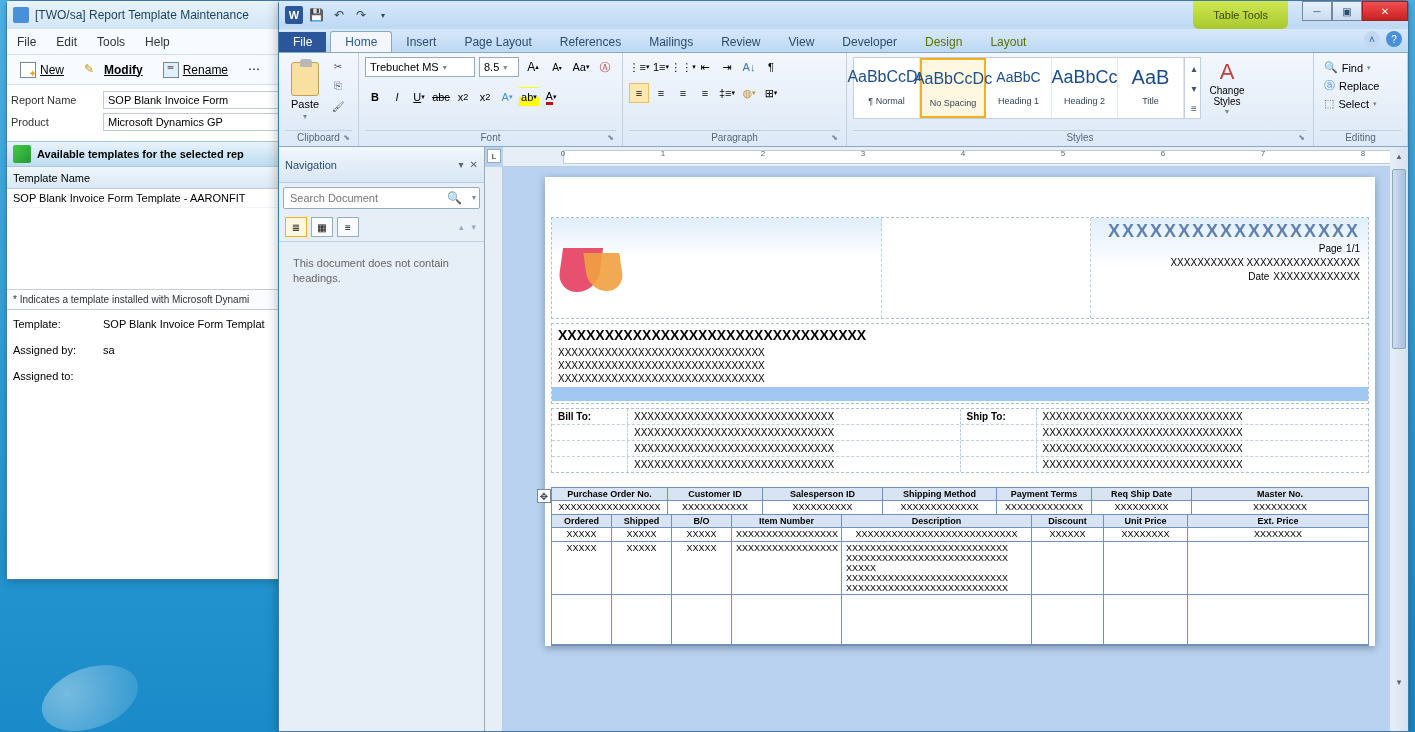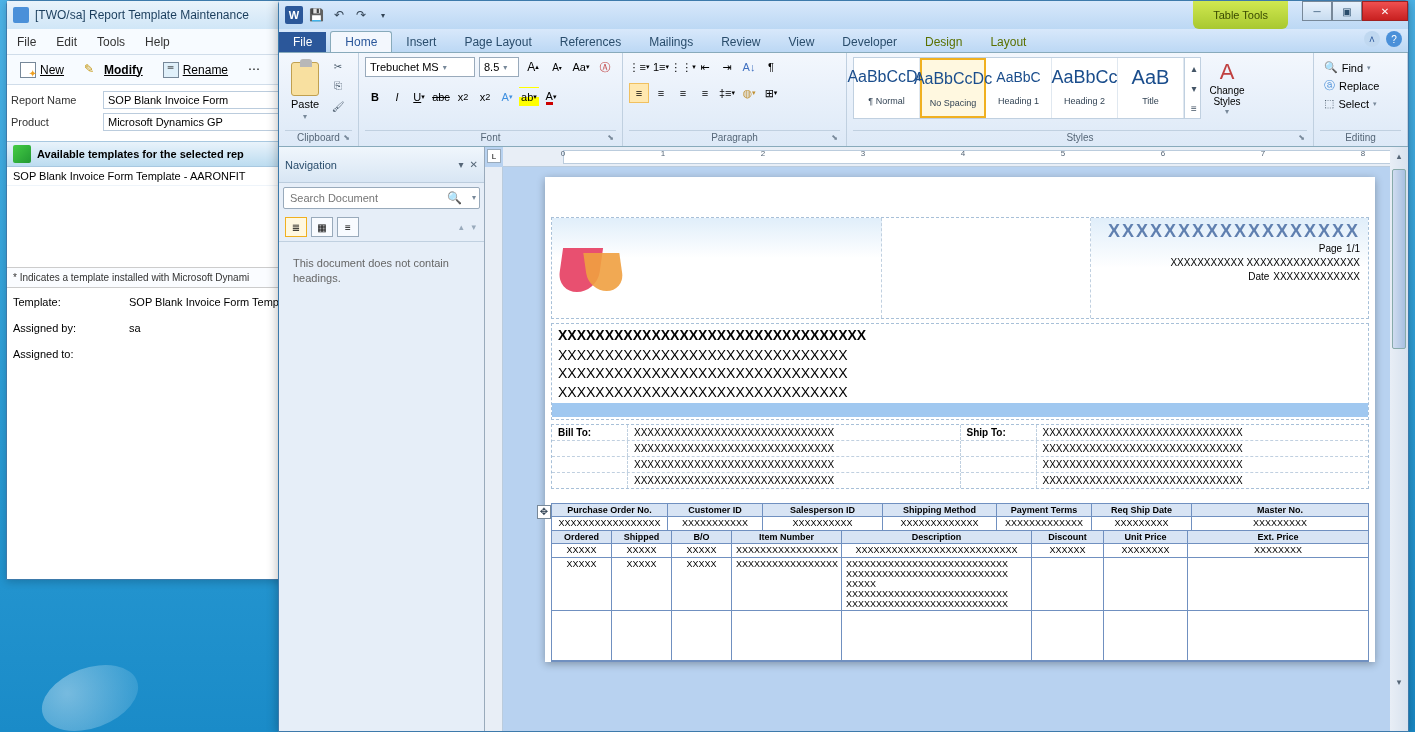--- a/index.html
+++ b/index.html
@@ -18,21 +18,21 @@
 .gp-row { display:flex; align-items:center; margin-bottom:4px; }
 .gp-row label { width:92px; color:#333; }
 .gp-row .val { flex:1; border:1px solid #bcd; padding:2px 4px; background:#fff; height:18px; display:flex; align-items:center; }
 .gp-section-head { background:linear-gradient(180deg,#e9f3fb,#bcdcf0); height:26px; display:flex; align-items:center; padding:0 6px; font-weight:bold; font-size:11px; border-top:1px solid #a8c8e0; border-bottom:1px solid #a8c8e0; }
 .gp-section-head .ico-green { width:18px; height:18px; background:linear-gradient(135deg,#4c4,#293); margin-right:6px; border-radius:2px; }
 .gp-listhead { display:flex; background:linear-gradient(180deg,#f0f6fb,#d8e8f4); height:22px; align-items:center; font-size:11px; border-bottom:1px solid #bcd; padding:0 6px; }
 .gp-list { font-size:11px; }
 .gp-list .item { padding:3px 6px; border-bottom:1px solid #eef4fa; cursor:default; }
 .gp-note { font-size:10px; padding:4px 6px; color:#333; border-top:1px solid #ccc; border-bottom:1px solid #ccc; background:#fafcff; }
 .gp-detail { padding:8px 6px; font-size:11px; }
-.gp-detail .r { display:flex; margin-bottom:14px;gap:26px; }
+.gp-detail .r { display:flex; margin-bottom:14px; }
 .gp-detail .r .l { width:90px; }
 
 
 .word { position:absolute; left:278px; top:0; right:6px; height:732px; background:#b8d2f0; border:1px solid #3d7aab; border-radius:4px 4px 0 0; display:flex; flex-direction:column; box-shadow:0 2px 12px rgba(0,0,0,.3); }
 .word-title { height:28px; background:linear-gradient(180deg,#d8e8fb,#bcd8f4); display:flex; align-items:center; padding:0 6px; font-size:12px; color:#2a4d6c; position:relative; }
 .word-title .w-ico { width:18px; height:18px; background:#2b579a; color:#fff; display:flex; align-items:center; justify-content:center; font-weight:bold; font-size:11px; border-radius:2px; margin-right:6px; }
 .qat { display:flex; gap:6px; margin-right:16px; }
 .qat .q { width:16px; height:16px; cursor:pointer; display:flex; align-items:center; justify-content:center; color:#345; }
 .word-title .ttext { flex:1; text-align:center; }
 .table-tools { position:absolute; right:120px; top:0; height:28px; background:linear-gradient(180deg,#d0e850,#a8c830); padding:0 20px; display:flex; align-items:center; font-size:11px; color:#3a4a00; gap:40px; border-bottom-left-radius:6px; border-bottom-right-radius:6px; }
@@ -107,21 +107,21 @@
 .logo .p1 { position:absolute; left:0; top:5px; width:40px; height:44px; background:#e85070; border-radius:0 0 20px 20px; transform:skewX(-8deg); }
 .logo .p2 { position:absolute; left:26px; top:10px; width:36px; height:38px; background:#f0a040; border-radius:0 0 18px 18px; transform:skewX(8deg); opacity:.9; }
 .ih-mid { flex:.8; border-right:1px dashed #c0d0e0; }
 .ih-right { flex:1; font-size:10px; font-family:"Trebuchet MS",sans-serif; color:#000; text-align:right; padding:4px 8px; background:linear-gradient(180deg,#e0eefa 0%,#fff 50%); }
 .ih-right .big { font-size:18px; letter-spacing:2px; font-weight:bold; color:#6080b0; word-break:break-all; line-height:1; display:block; }
 .ih-right .line { display:flex; justify-content:flex-end; gap:4px; margin-top:3px; }
 .ih-right .lbl { text-align:right; }
 .xrow { font-size:10px; font-family:"Trebuchet MS",sans-serif; word-break:break-all; line-height:1.3; }
 .addr-block { border:1px dashed #a8c0d8; margin:4px 6px 0 6px; padding:0; }
 .addr-block .bigx { font-size:14px; font-weight:bold; padding:2px 6px; }
-.addr-block .smx { font-size:14px; padding:0 6px; }
+.addr-block .smx { font-size:10px; padding:0 6px; }
 .sel-line { background:#a0c8f0; height:14px; margin:2px 0; }
 .billship { border:1px dashed #a8c0d8; margin:4px 6px 0 6px; font-size:10px; font-family:"Trebuchet MS",sans-serif; }
 .billship .brow { display:flex; border-bottom:1px dashed #c0d0e0; }
 .billship .cell { padding:2px 6px; border-right:1px dashed #c0d0e0; }
 .billship .h { font-weight:bold; width:76px; }
 .billship .d { flex:1; }
 .inv-tbl { margin:14px 6px 0 6px; border:1px solid #7090c0; font-size:9px; font-family:"Trebuchet MS",sans-serif; }
 .inv-tbl .thr { display:flex; background:#d8e4f4; }
 .inv-tbl .th { border-right:1px solid #7090c0; border-bottom:1px solid #7090c0; padding:1px 4px; text-align:center; font-weight:bold; }
 .inv-tbl .tdr { display:flex; }
@@ -173,20 +173,23 @@
       </div>
     <div class="gp-row">
         <label>Product</label>
         <div class="val">Microsoft Dynamics GP</div>
       </div>
   </div>
   <div class="gp-section-head">
     <span class="ico-green"></span>
     <span>Available templates for the selected rep</span>
   </div>
+  <div class="gp-listhead">
+      <span>Template Name</span>
+    </div>
   <div class="gp-list" style="height:100px;overflow:hidden">
     <div class="item">SOP Blank Invoice Form Template - AARONFIT</div>
   </div>
   <div class="gp-note">* Indicates a template installed with Microsoft Dynami</div>
   <div class="gp-detail">
     <div class="r">
         <span class="l">Template:</span>
         <span>SOP Blank Invoice Form Templat</span>
       </div>
     <div class="r">

